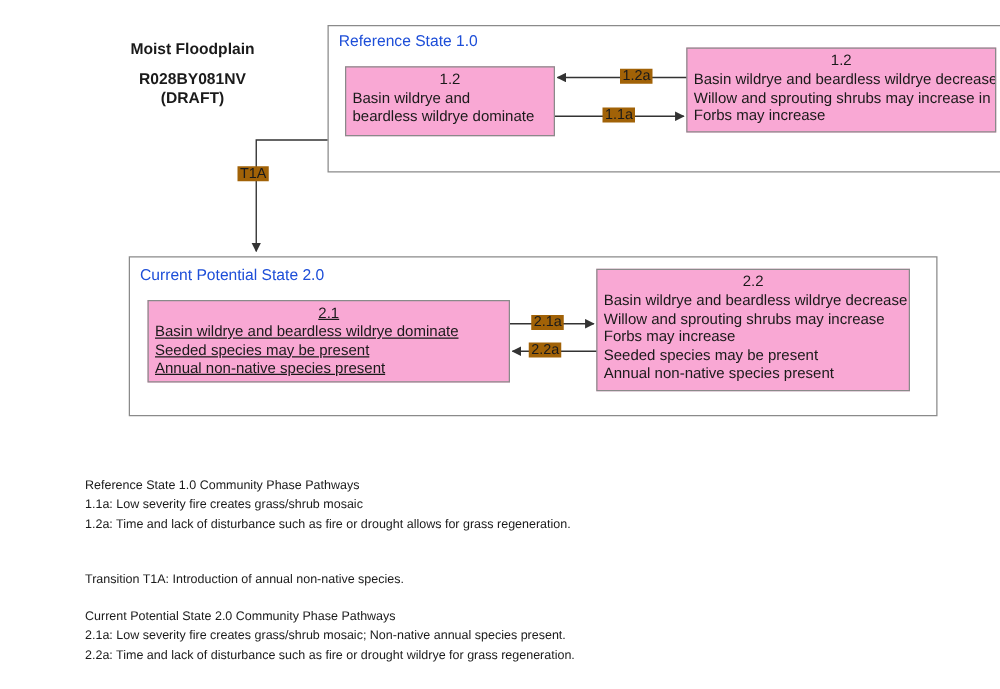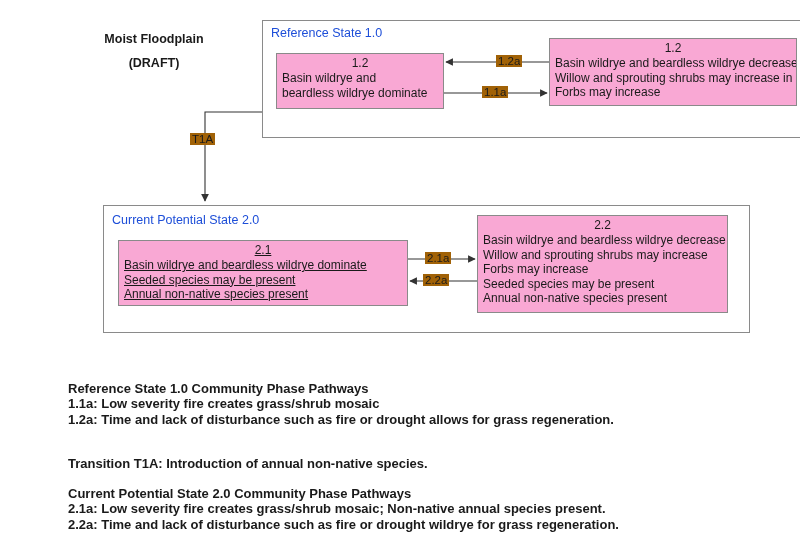--- a/index.html
+++ b/index.html
@@ -91,40 +91,40 @@
     color: #1a1a1a;
     background: #a16207;
     padding: 0 2px;
     white-space: nowrap;
   }
 
   
   .legend {
     position: absolute;
     left: 28px;
-    font-size: 13px;
+    font-size: 10px;
     line-height: 15.3px;
     color: #1a1a1a;
-    font-weight: bold;
   }
   .legend .lg {
     display: block;
     white-space: nowrap;
   }
   #legend-ref { top: 381px; }
   #legend-trans { top: 456px; }
   #legend-cps { top: 486px; }
 </style>
 </head>
 <body>
 
 <div id="stage">
 
   <div class="title-block">
     <span class="tl-line tl-1">Moist Floodplain</span>
+    <span class="tl-line tl-2">R028BY081NV</span>
     <span class="tl-line tl-3">(DRAFT)</span>
   </div>
 
   <div class="state-box" id="box-reference-state" style="left:222px; top:20px; width:548px; height:118px;"></div>
 
   <div class="state-label" style="left:231px; top:26px;">Reference State 1.0</div>
 
   <div class="phase-box" id="box-phase-1-2-left" style="left:236px; top:53px; width:168px; height:56px;">
     <div class="phase-num">1.2</div>
     <div class="phase-lines">

